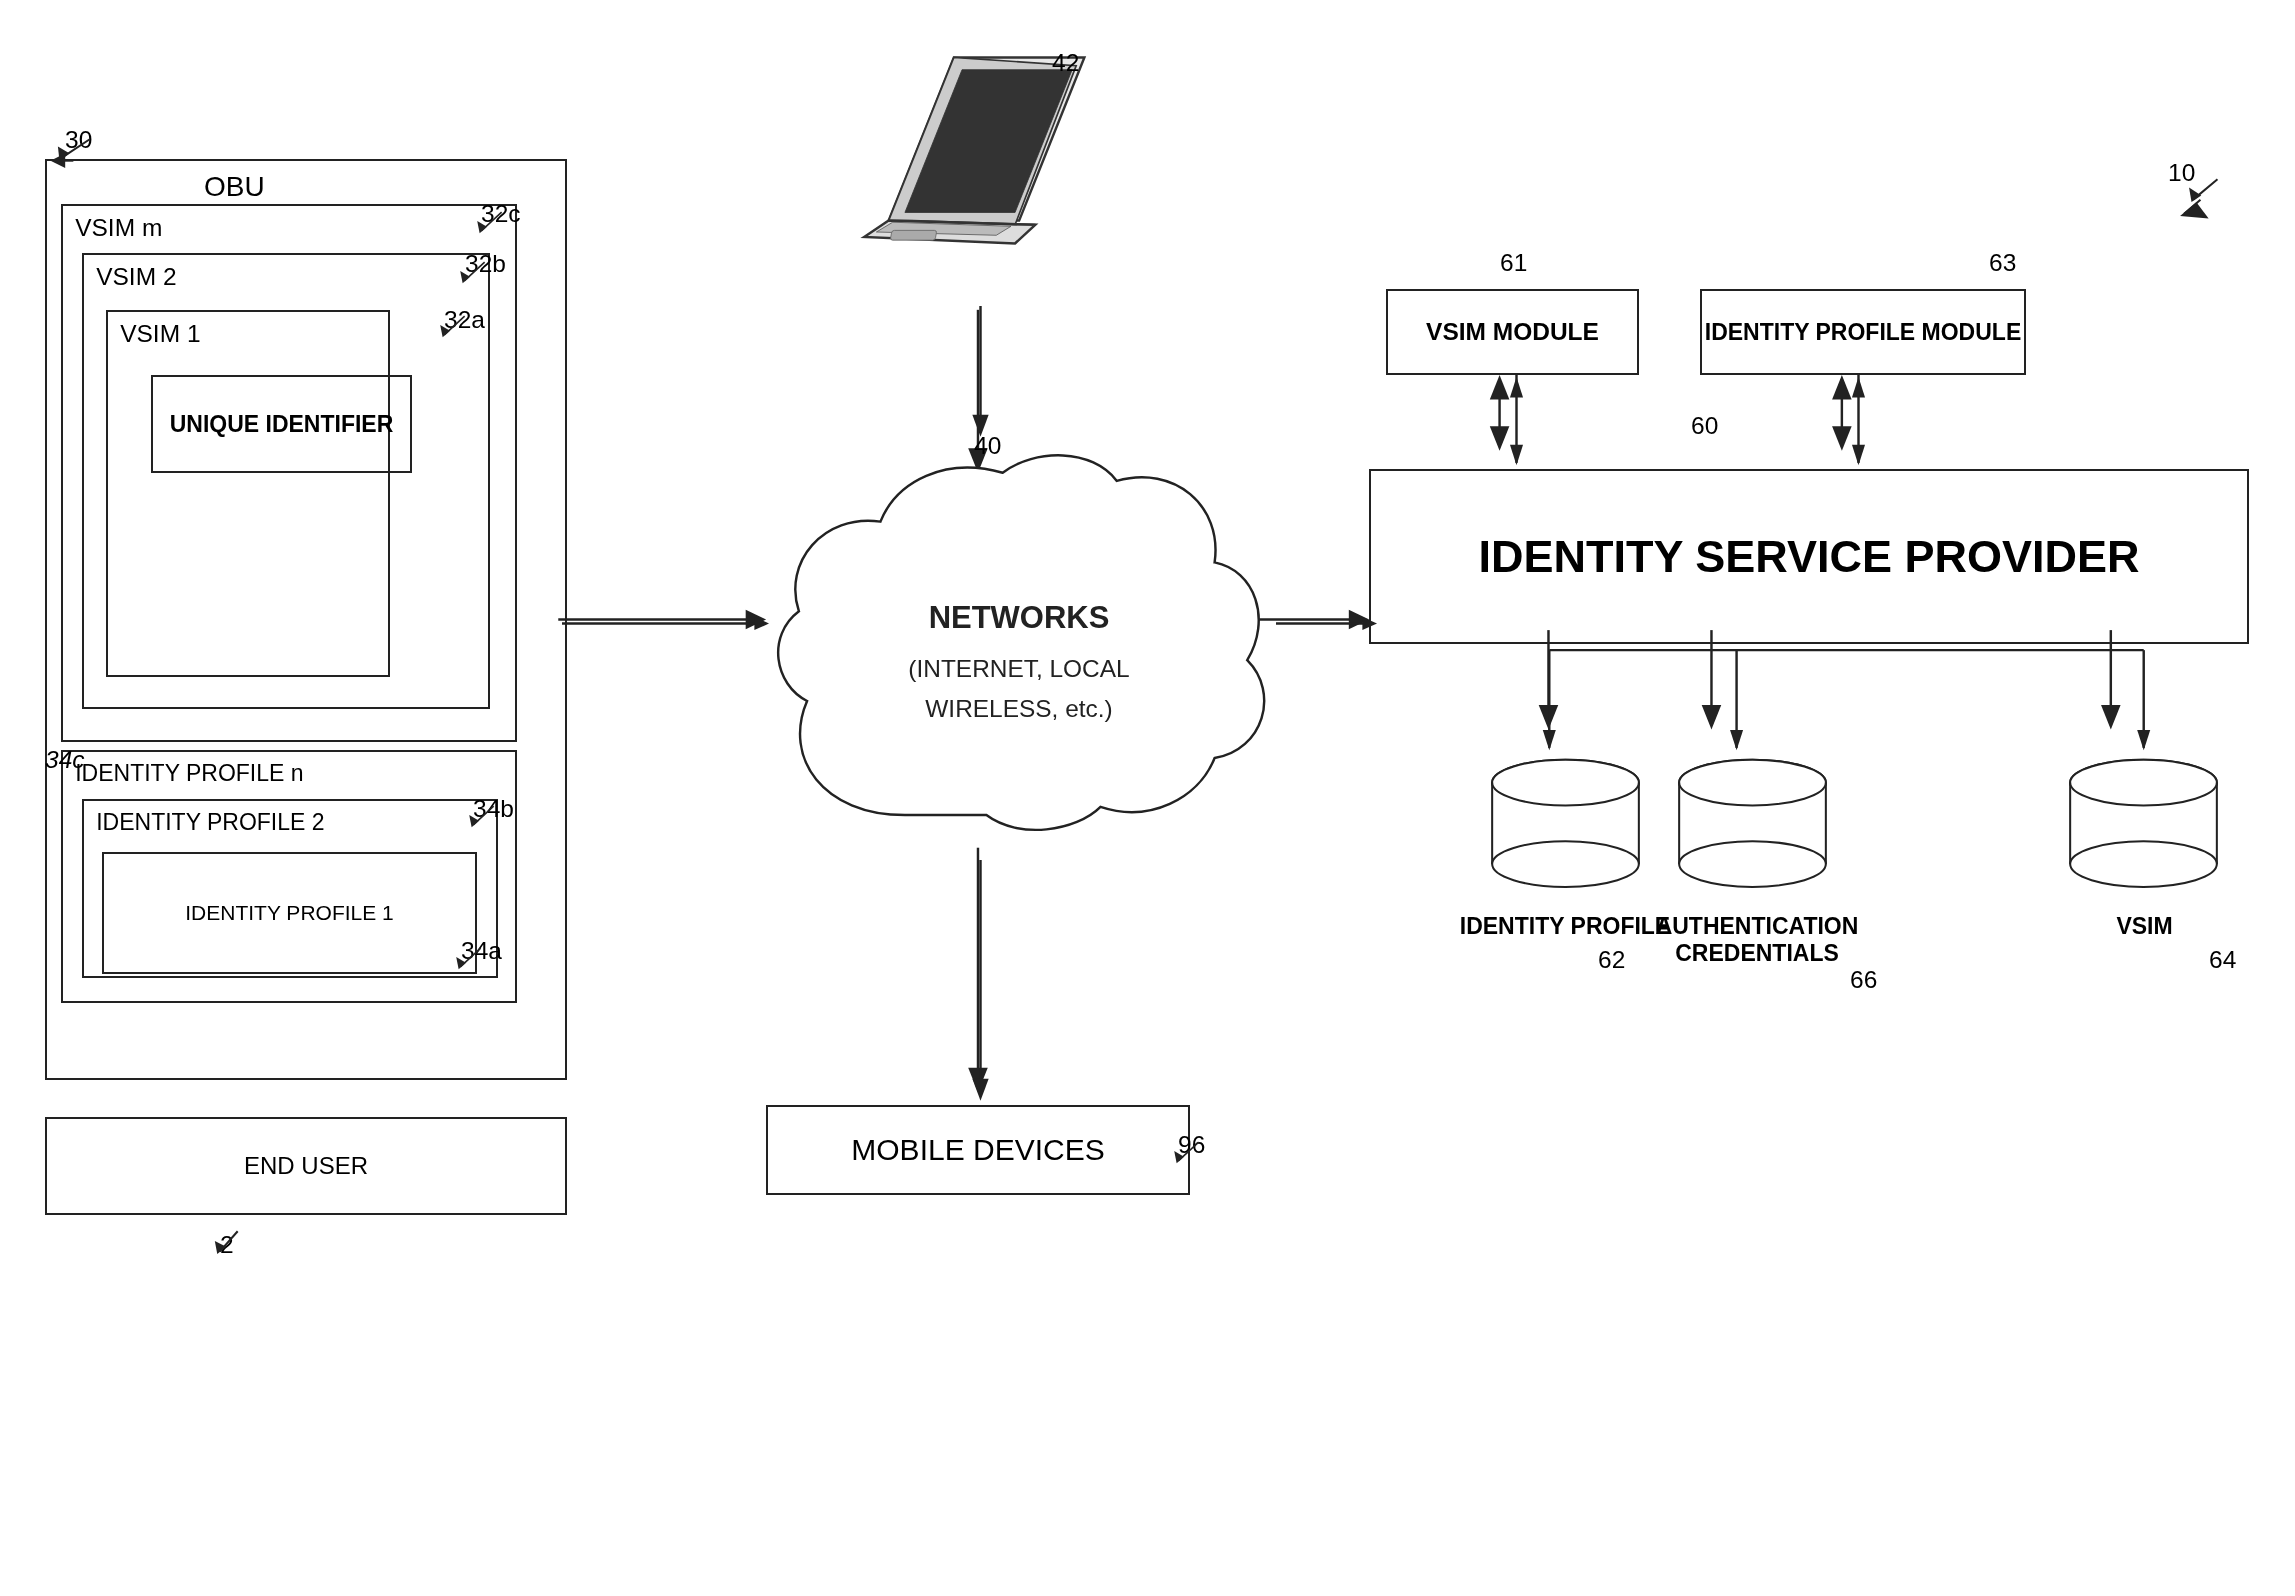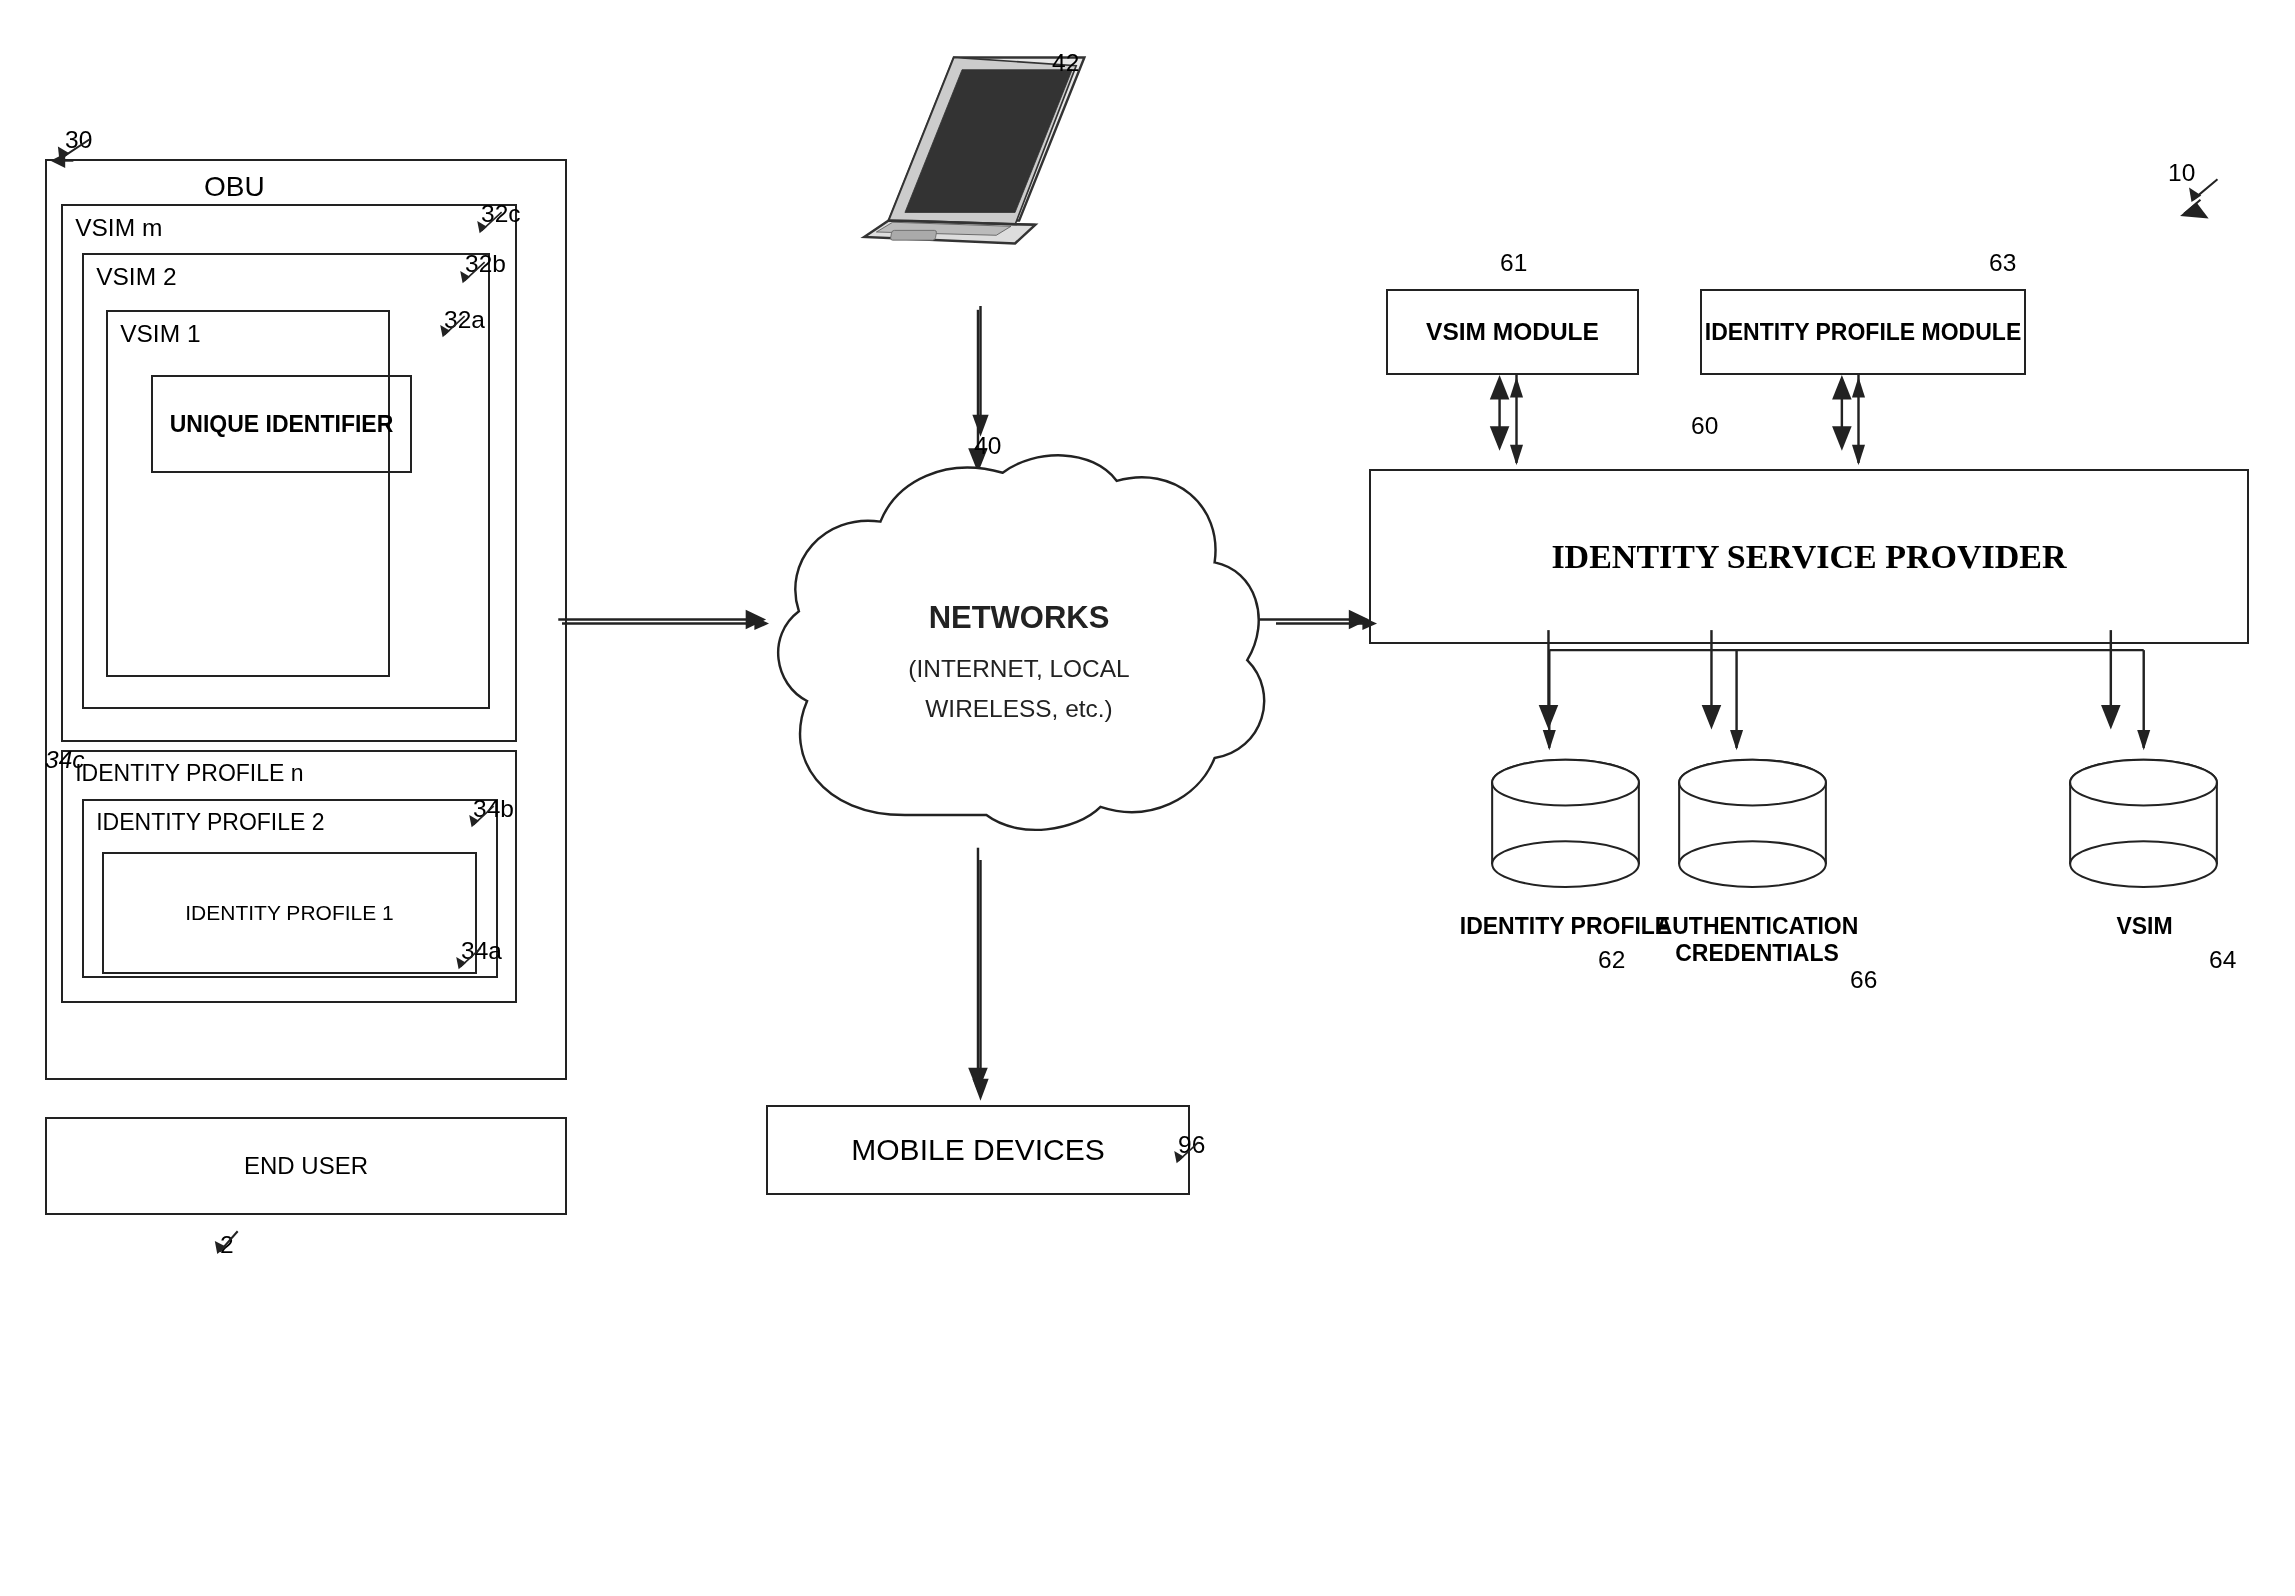--- a/index.html
+++ b/index.html
@@ -248,21 +248,21 @@
 
   <svg style="position:absolute; left:1842px; top:373px; width:33px; height:98px;" viewBox="0 0 40 120" width="33" height="98">
     <line x1="20" y1="0" x2="20" y2="110" stroke="#222" stroke-width="3"></line>
     <polygon points="20,5 12,30 28,30" fill="#222"></polygon>
     <polygon points="20,113 12,88 28,88" fill="#222"></polygon>
   </svg>
 
   <span class="ref-num" style="left:1679px; top:412px;margin-left:12px;">60</span>
 
   <div style="position:absolute; left:1369px; top:469px; width:880px; height:175px; border:2.4px solid #222; display:flex; align-items:center; justify-content:center;">
-    <span style="font-size:34px; font-weight:bold; text-align:left;font-family:Liberation Serif, serif;">IDENTITY SERVICE PROVIDER</span>
+    <span style="font-size:45px; font-weight:bold; text-align:left;">IDENTITY SERVICE PROVIDER</span>
   </div>
 
   <svg style="position:absolute; left:1508px; top:642px; width:677px; height:114px;" viewBox="0 0 830 140" width="677" height="114">
 
     <line x1="50" y1="10" x2="780" y2="10" stroke="#222" stroke-width="3"></line>
 
     <line x1="50" y1="10" x2="50" y2="130" stroke="#222" stroke-width="3"></line>
     <polygon points="50,133 42,108 58,108" fill="#222"></polygon>
 
     <line x1="280" y1="10" x2="280" y2="130" stroke="#222" stroke-width="3"></line>

